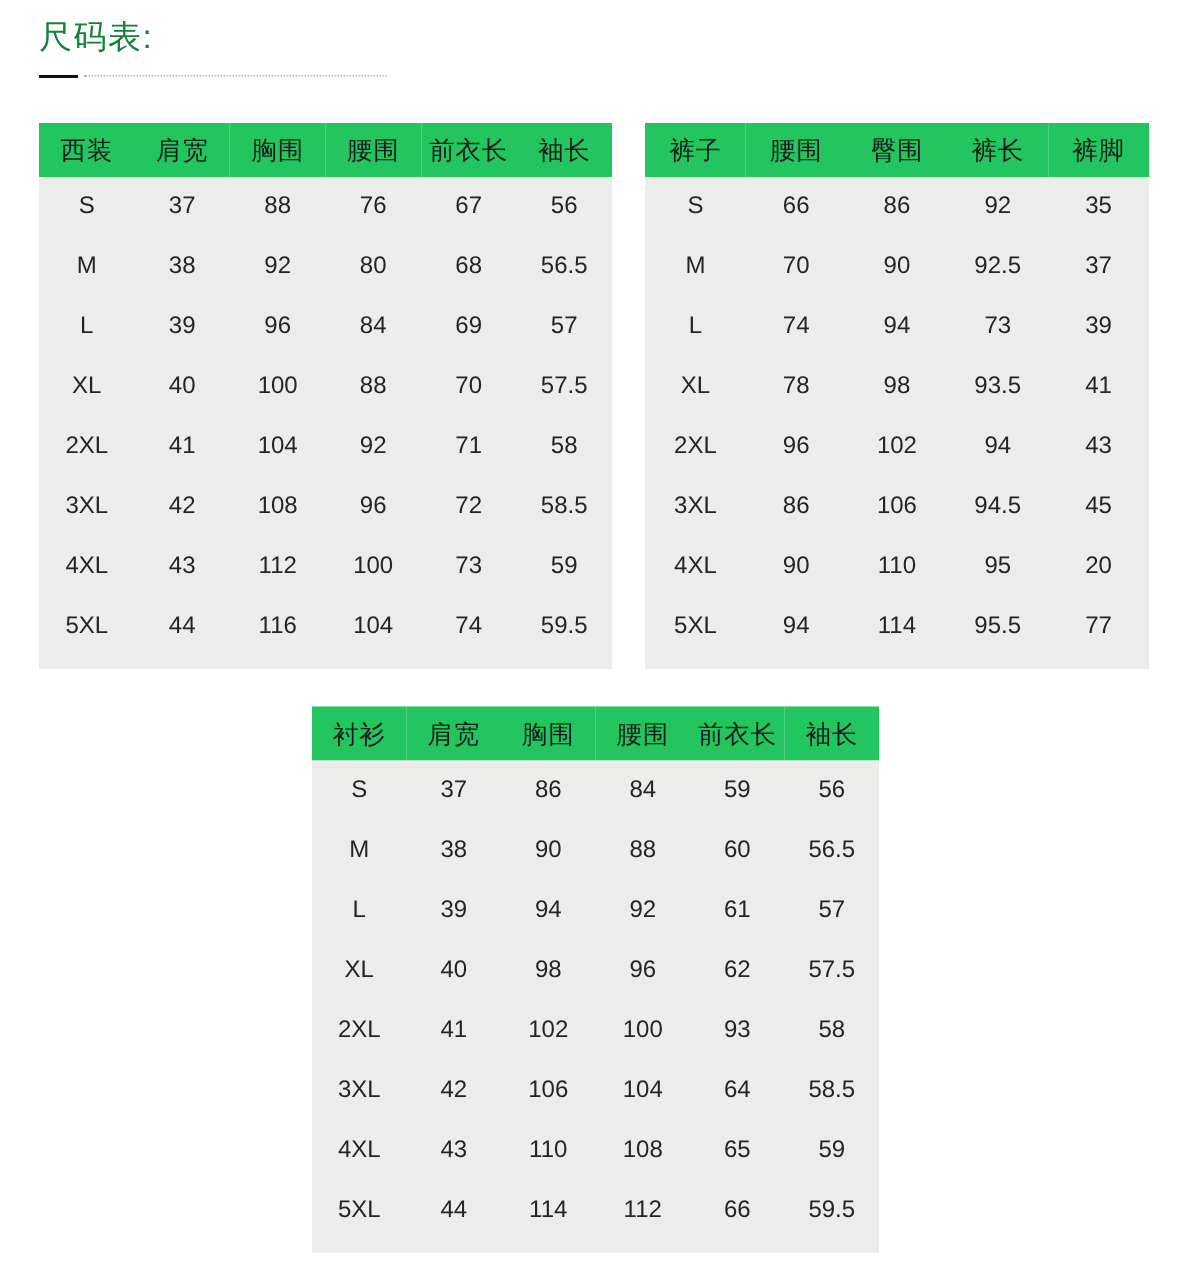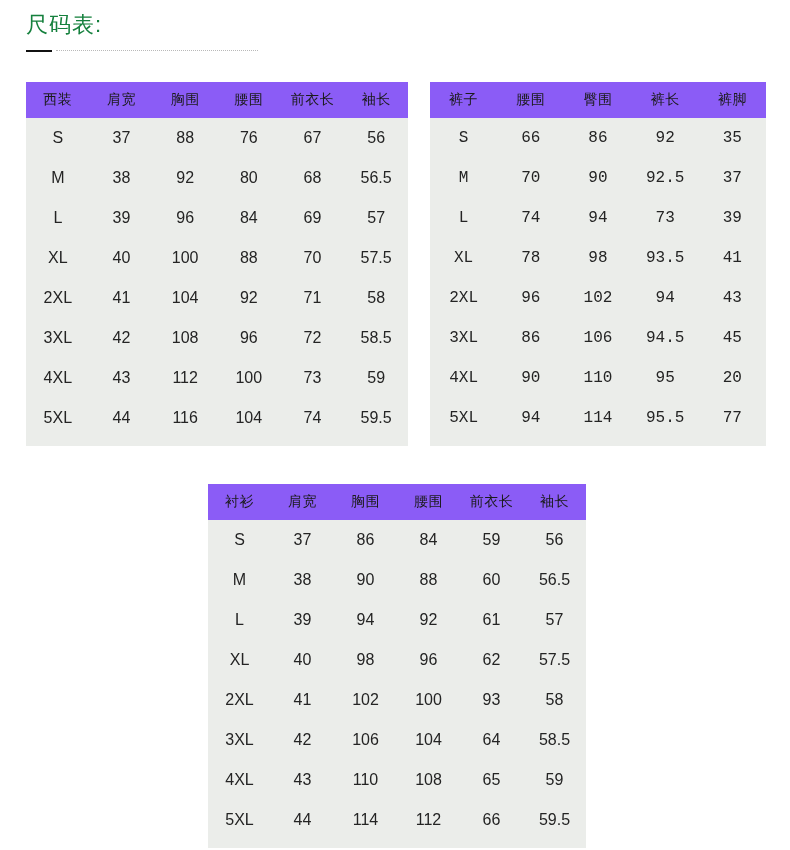--- a/index.html
+++ b/index.html
@@ -59,45 +59,45 @@
     position: absolute;
     background: #ebedea;
     box-sizing: border-box;
   }
   .size-table table {
     width: 100%;
     border-collapse: collapse;
     table-layout: fixed;
   }
   .size-table thead th {
-    background: #8b5cf6;
+    background: #22c55e;
     color: #1b1b1b;
-    font-size: 14px;
+    font-size: 17px;
     font-weight: 400;
     height: 36px;
     text-align: center;
     letter-spacing: 0.5px;
     padding: 0;
     white-space: nowrap;
   }
   .size-table tbody td {
     background: #ebedea;
     color: #242424;
     font-size: 16px;
     font-weight: 400;
     height: 40px;
     text-align: center;
     padding: 0;
     white-space: nowrap;
   }
 
   
   #table-suit  { left: 26px;  top: 82px;  width: 382px; }
-  #table-pants { left: 430px; top: 82px;  width: 336px; font-family: Liberation Mono, monospace; }
-  #table-shirt { left: 208px; top: 484px; width: 378px; }
+  #table-pants { left: 430px; top: 82px;  width: 336px; }
+  #table-shirt { left: 208px; top: 471px; width: 378px; }
 
   
   .table-foot-pad { height: 8px; }
 </style>
 </head>
 <body>
 
 <div class="title-block">
   <div class="title-text">尺码表:</div>
   <div class="title-rule">

